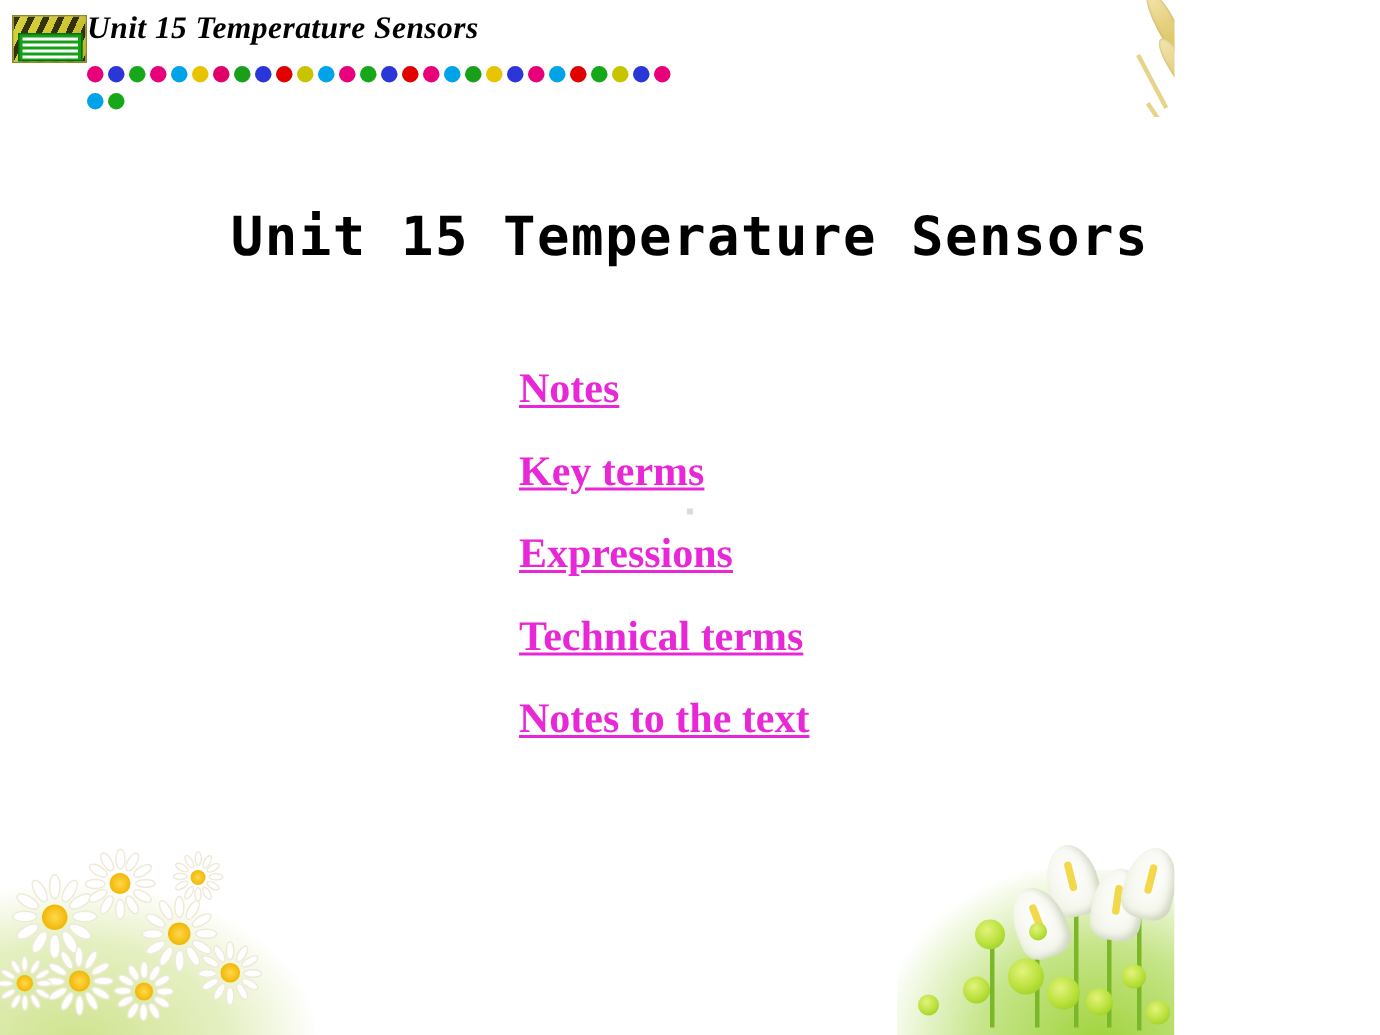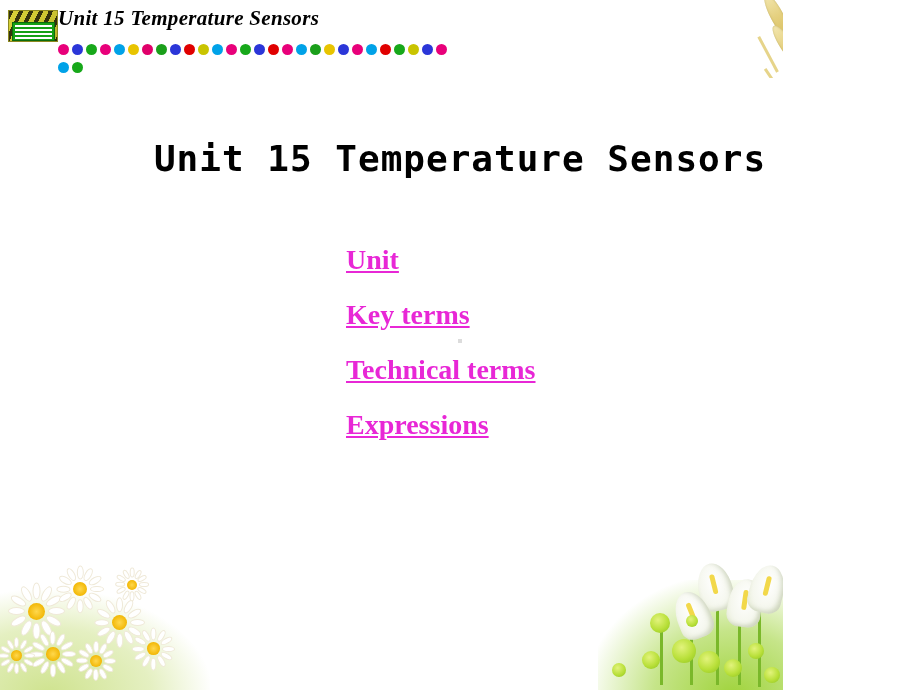--- a/index.html
+++ b/index.html
@@ -331,24 +331,25 @@
         <div class="ear" style="left: 30px; top: 22px; transform: rotate(-34deg);"></div>
         <div class="stalk" style="left: 36px; top: 62px; height: 40px; transform: rotate(-34deg);"></div>
         <div class="ear" style="left: 150px; top: 28px; transform: rotate(24deg);"></div>
         <div class="stalk" style="left: 156px; top: 68px; height: 40px; transform: rotate(24deg);"></div>
       </div>
   </div>
 
   <div class="main-title">Unit 15  Temperature Sensors</div>
 
   <div class="links">
-    <a class="link-item">Unit</a>
+    <a class="link-item">Notes</a>
     <a class="link-item">Key terms</a>
+    <a class="link-item">Expressions</a>
     <a class="link-item">Technical terms</a>
-    <a class="link-item">Expressions</a>
+    <a class="link-item">Notes to the text</a>
   </div>
   <div class="tiny-dot"></div>
 
   <div class="daisies" id="daisies">
     <div class="leafbg"></div>
   <div class="flower" style="left: 10px; top: 30px; width: 52px; height: 52px;">
         <div class="petal" style="width: 17px; height: 8px; left: 37.5px; top: 22px; transform: rotate(0deg);"></div>
         <div class="petal" style="width: 17px; height: 8px; left: 34.8205px; top: 32px; transform: rotate(30deg);"></div>
         <div class="petal" style="width: 17px; height: 8px; left: 27.5px; top: 39.3205px; transform: rotate(60deg);"></div>
         <div class="petal" style="width: 17px; height: 8px; left: 17.5px; top: 42px; transform: rotate(90deg);"></div>

